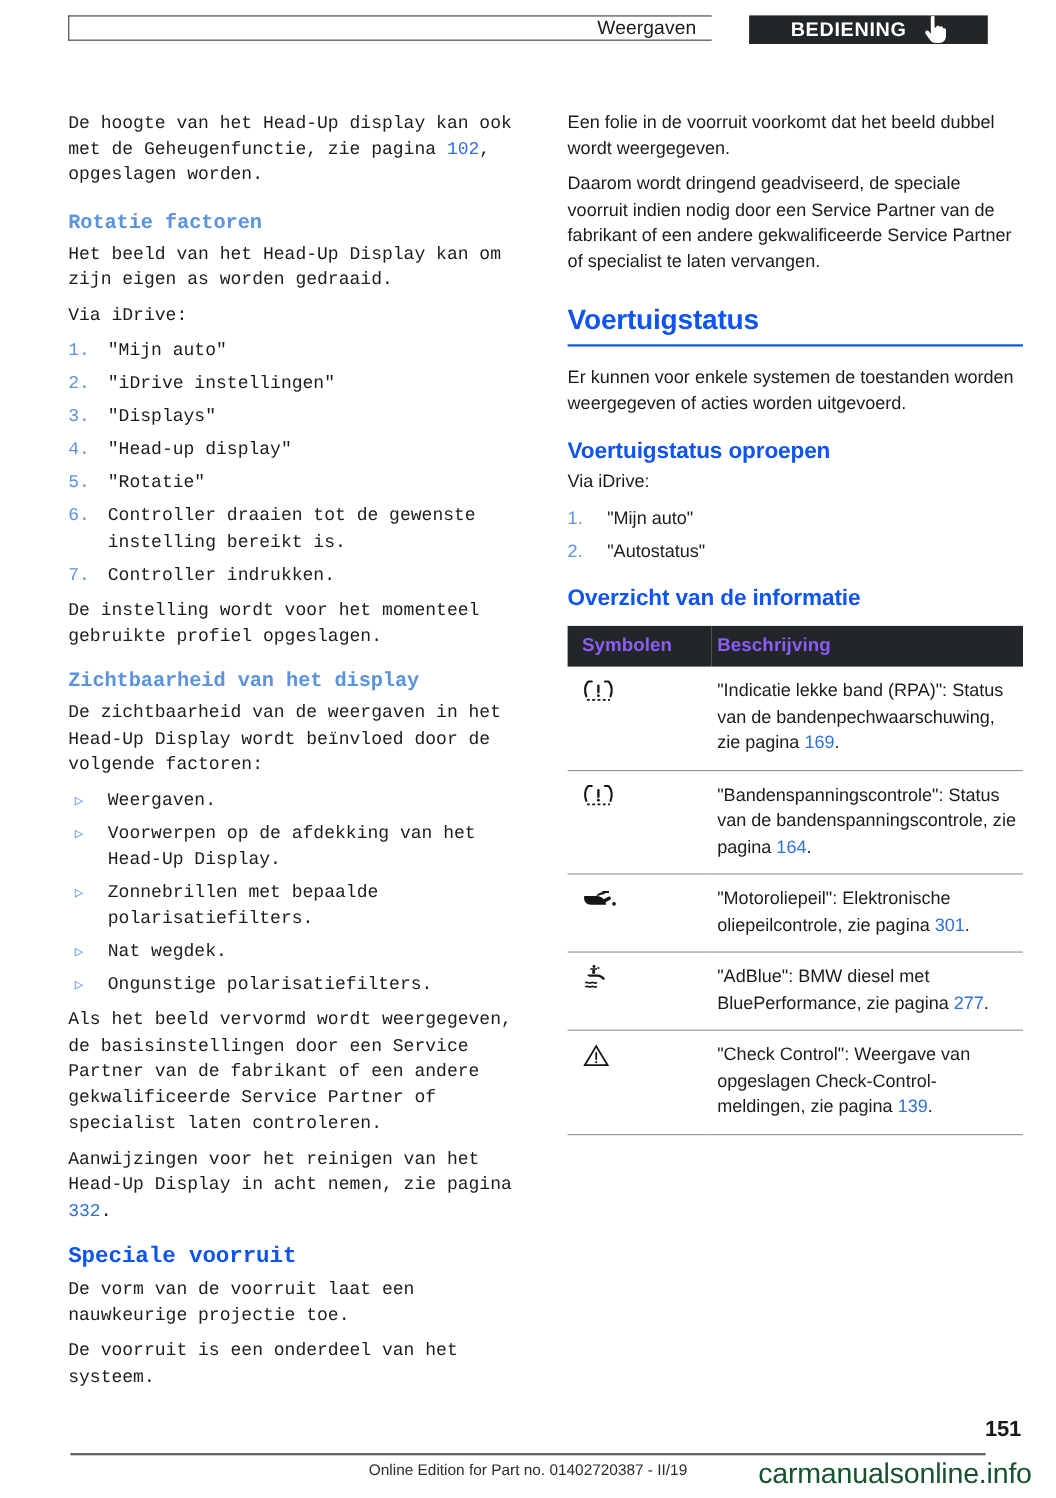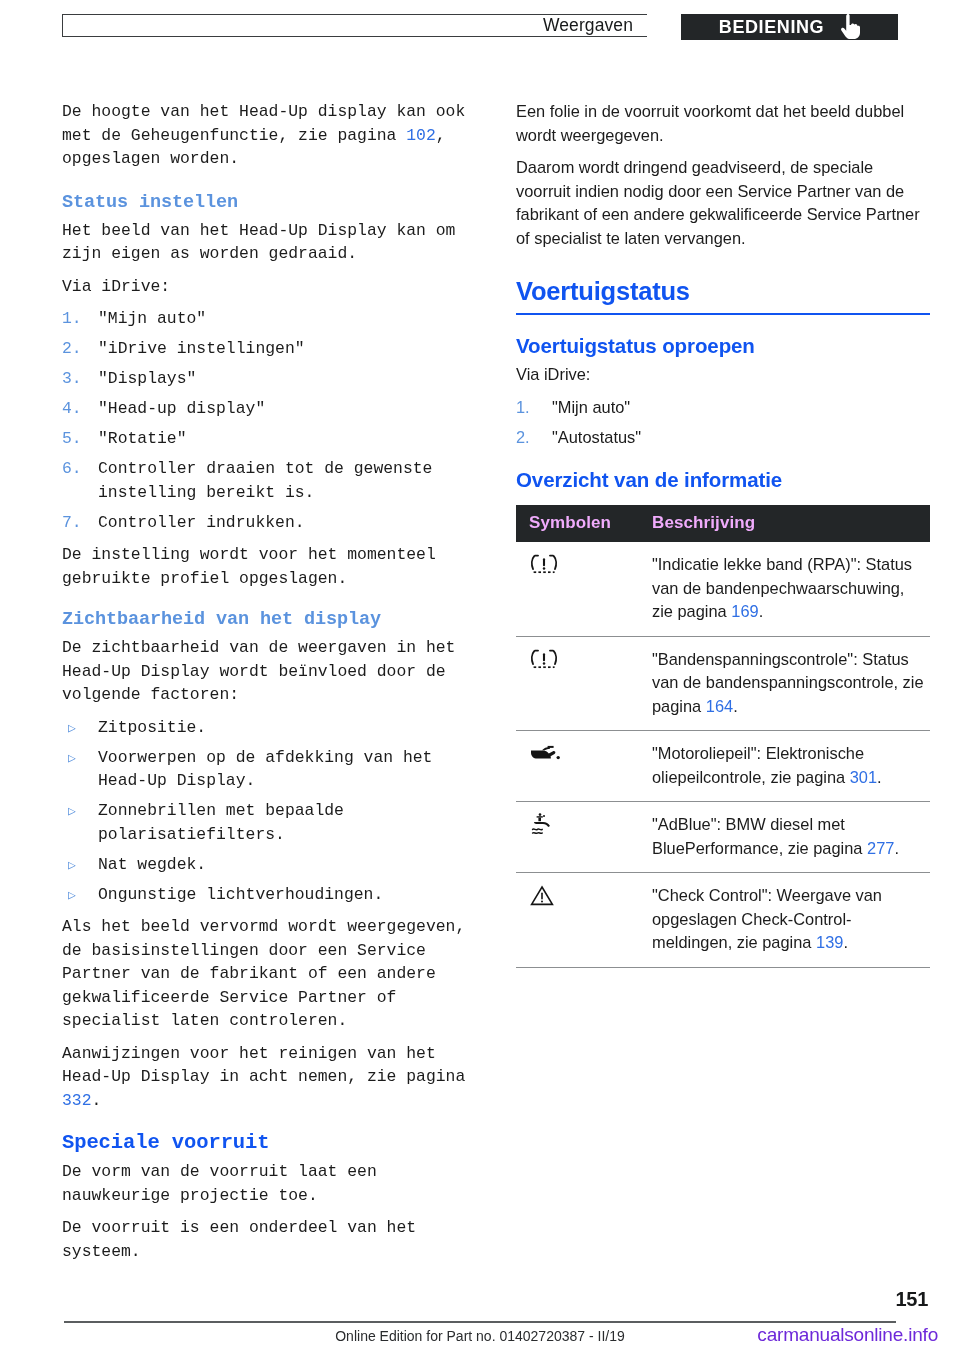--- a/index.html
+++ b/index.html
@@ -144,21 +144,21 @@
 
   
   table.symtable {
     border-collapse: collapse;
     width: 414px;
     margin-top: 13px;
     table-layout: fixed;
   }
   table.symtable thead th {
     background: #232628;
-    color: #f0abfc;
+    color: #8b5cf6;
     font-size: 17px;
     font-weight: bold;
     text-align: left;
     padding: 8px 0 9px 0;
     letter-spacing: 0.1px;
   }
   table.symtable thead th.c1 { padding-left: 13px; width: 118px; }
   table.symtable thead th.c2 { padding-left: 5px; }
   table.symtable tbody td {
     border-bottom: 1.5px solid #8c8f91;
@@ -209,22 +209,22 @@
     width: 960px;
     text-align: center;
     font-size: 14px;
     color: #2a2c2e;
     white-space: nowrap;
   }
   .watermark {
     position: absolute;
     right: 22px;
     top: 28px;
-    font-size: 19px;
-    color: #6d28d9;
+    font-size: 26px;
+    color: #14532d;
     letter-spacing: -0.2px;
   }
 </style>
 </head>
 <body>
 
 <div class="header">
   <div class="header-left">
     <span class="header-left-label">Weergaven</span>
   </div>
@@ -235,64 +235,65 @@
         <path d="M8.4 1.6c0-0.9 0.7-1.6 1.6-1.6s1.6 0.7 1.6 1.6v9.3h1.3c0.2-0.9 0.9-1.5 1.8-1.5 0.7 0 1.3 0.4 1.6 1 0.3-0.3 0.8-0.5 1.3-0.5 1 0 1.8 0.8 1.8 1.8v0.3c0.3-0.2 0.7-0.3 1.1-0.3 0.9 0 1.5 0.7 1.5 1.6v5.4c0 3.6-2.6 6.3-6.2 6.3h-3.4c-2 0-3.7-0.9-4.9-2.6l-4.1-5.8c-0.6-0.8-0.4-1.9 0.4-2.5 0.8-0.6 1.9-0.4 2.5 0.3l1.9 2.3V1.6z" fill="#ffffff"></path>
       </svg>
     </span>
   </div>
 </div>
 
 <div class="col col-left">
 
   <p class="body"><span>De hoogte van het Head-Up display kan ook met de Geheugenfunctie, zie pagina </span><span class="pref">102</span><span>, opgeslagen worden.</span></p>
 
-  <h4 class="sub first">Status instellen</h4>
+  <h4 class="sub first">Rotatie factoren</h4>
   <p class="body">Het beeld van het Head-Up Display kan om zijn eigen as worden gedraaid.</p>
   <p class="body">Via iDrive:</p>
 
   <ol class="numlist">
     <li><span class="num">1.</span><span>"Mijn auto"</span></li>
     <li><span class="num">2.</span><span>"iDrive instellingen"</span></li>
     <li><span class="num">3.</span><span>"Displays"</span></li>
     <li><span class="num">4.</span><span>"Head-up display"</span></li>
     <li><span class="num">5.</span><span>"Rotatie"</span></li>
     <li><span class="num">6.</span><span>Controller draaien tot de gewenste instelling bereikt is.</span></li>
     <li><span class="num">7.</span><span>Controller indrukken.</span></li>
   </ol>
 
   <p class="body">De instelling wordt voor het momenteel gebruikte profiel opgeslagen.</p>
 
   <h4 class="sub">Zichtbaarheid van het display</h4>
   <p class="body">De zichtbaarheid van de weergaven in het Head-Up Display wordt beïnvloed door de volgende factoren:</p>
 
   <ul class="bullist">
-    <li><span class="tri">▷</span><span>Zitpositie.</span></li>
+    <li><span class="tri">▷</span><span>Weergaven.</span></li>
     <li><span class="tri">▷</span><span>Voorwerpen op de afdekking van het Head-Up Display.</span></li>
     <li><span class="tri">▷</span><span>Zonnebrillen met bepaalde polarisatiefilters.</span></li>
     <li><span class="tri">▷</span><span>Nat wegdek.</span></li>
-    <li><span class="tri">▷</span><span>Ongunstige lichtverhoudingen.</span></li>
+    <li><span class="tri">▷</span><span>Ongunstige polarisatiefilters.</span></li>
   </ul>
 
   <p class="body">Als het beeld vervormd wordt weergegeven, de basisinstellingen door een Service Partner van de fabrikant of een andere gekwalificeerde Service Partner of specialist laten controleren.</p>
 
   <p class="body"><span>Aanwijzingen voor het reinigen van het Head-Up Display in acht nemen, zie pagina </span><span class="pref">332</span><span>.</span></p>
 
   <h3 class="sec">Speciale voorruit</h3>
   <p class="body">De vorm van de voorruit laat een nauwkeurige projectie toe.</p>
   <p class="body">De voorruit is een onderdeel van het systeem.</p>
 </div>
 
 <div class="col col-right">
 
   <p class="body">Een folie in de voorruit voorkomt dat het beeld dubbel wordt weergegeven.</p>
   <p class="body">Daarom wordt dringend geadviseerd, de speciale voorruit indien nodig door een Service Partner van de fabrikant of een andere gekwalificeerde Service Partner of specialist te laten vervangen.</p>
 
   <h2 class="chapter">Voertuigstatus</h2>
   <div class="chapter-rule"></div>
 
+  <p class="body">Er kunnen voor enkele systemen de toestanden worden weergegeven of acties worden uitgevoerd.</p>
 
   <h3 class="sec">Voertuigstatus oproepen</h3>
   <p class="body">Via iDrive:</p>
 
   <ol class="numlist">
     <li><span class="num">1.</span><span>"Mijn auto"</span></li>
     <li><span class="num">2.</span><span>"Autostatus"</span></li>
   </ol>
 
   <h3 class="sec">Overzicht van de informatie</h3>

